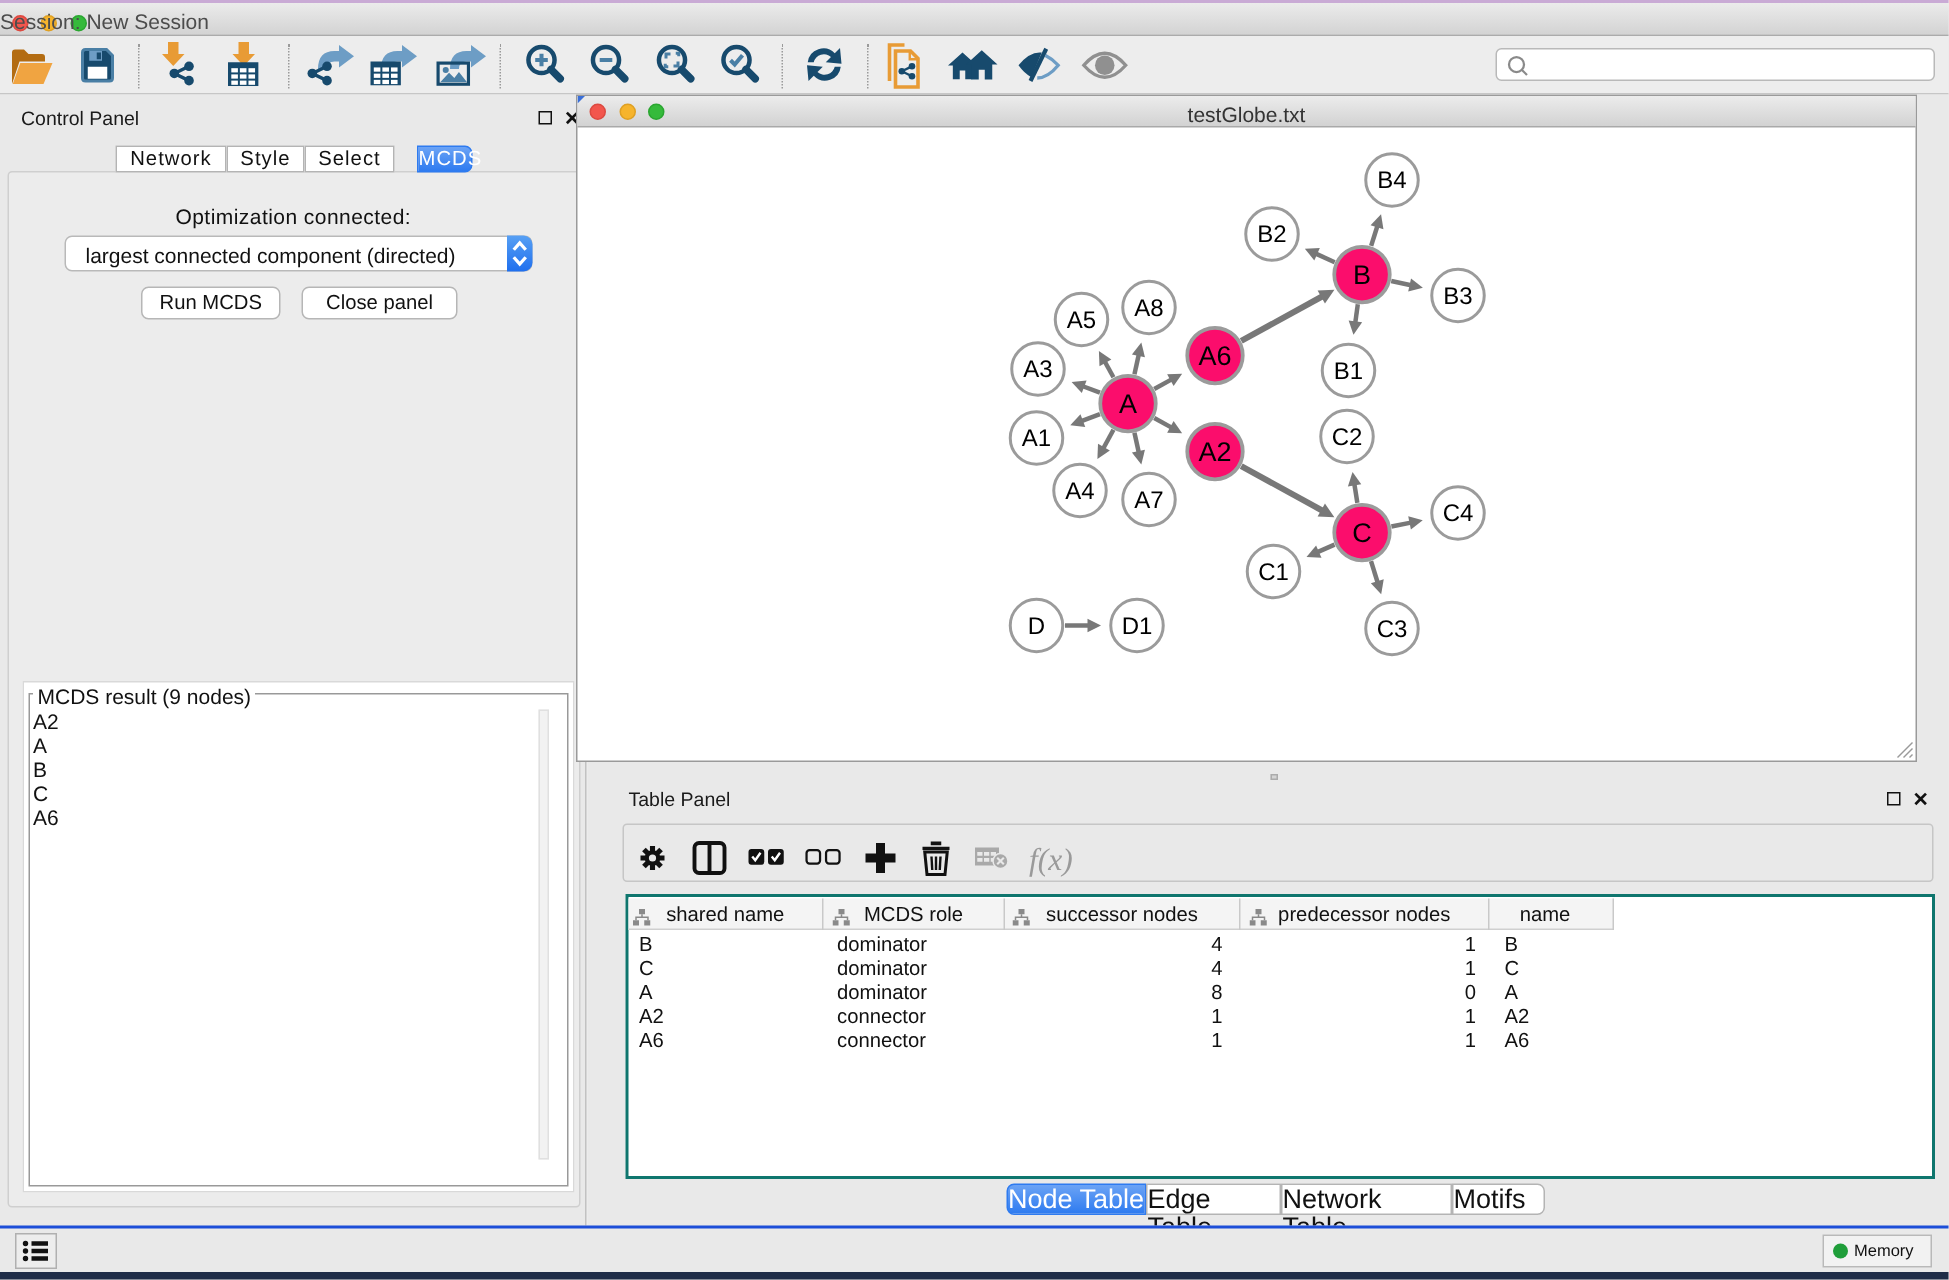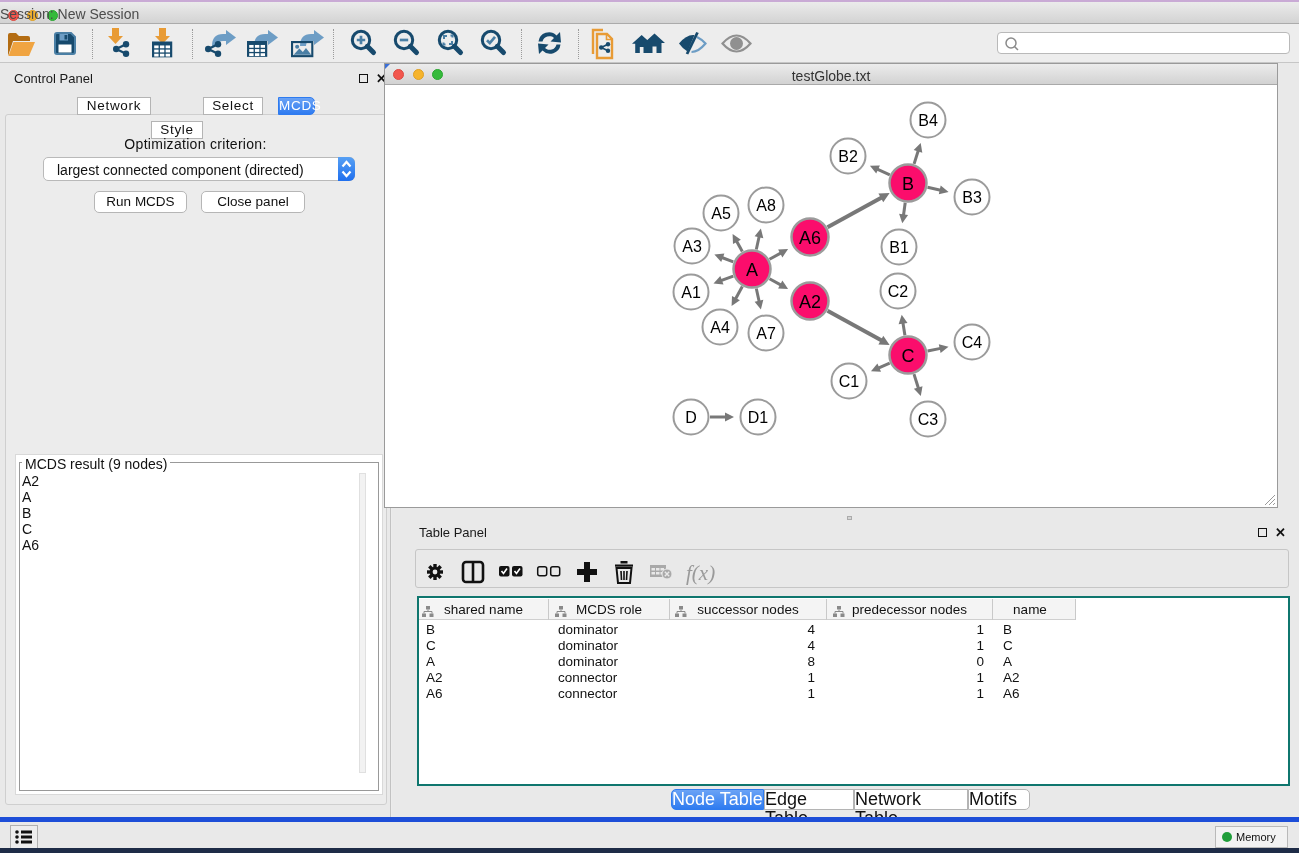--- a/index.html
+++ b/index.html
@@ -44,21 +44,21 @@
 #tpTitle { left:419px; top:525px; font-size:13px; color:#1a1a1a; }
 #tpToolbar { left:415px; top:549px; width:874px; height:39px; background:#e9e9e9; border:1px solid #c6c6c6; border-radius:3px; }
 #tblArea { left:417px; top:596px; width:873px; height:190px; background:#fff; border:2px solid #0f766e; }
 #tblHeader { position:absolute; left:0; top:1px; width:657px; height:21px; background:#f4f4f4; border-bottom:1px solid #cfcfcf; }
 .hcell { position:absolute; top:0; height:21px; border-right:1px solid #c9c9c9; font-size:13.5px; color:#111; text-align:center; line-height:22px; }
 .trow { position:absolute; font-size:13.5px; color:#111; }
 
 .btab { position:absolute; top:789px; height:21px; background:#fff; border:1px solid #b4b4b4; font-size:18px; color:#111; text-align:left; line-height:19px; }
 #btabNode { background:linear-gradient(#6ba3f5,#2e7bf0); color:#fff; border-color:#2e7bf0; border-radius:5px 0 0 5px; }
 
-#statusbar { left:0; top:817px; width:1299px; height:31px; background:#e9e9e9; border-top:5px solid #1d4ed8; }
+#statusbar { left:0; top:817px; width:1299px; height:31px; background:#e9e9e9; border-top:2px solid #1d4ed8; }
 #listBtn { position:absolute; left:10px; top:3px; width:28px; height:24px; background:#ededed; border:1px solid #b0b0b0; }
 #memBtn { position:absolute; left:1215px; top:4px; width:73px; height:22px; background:#f2f2f2; border:1px solid #b9b9b9; font-size:11px; color:#111; }
 </style>
 </head>
 <body>
 <div class="abs" id="deskTop"></div>
 <div class="abs" id="titlebar">
   <div class="tl" style="left:8px;background:#f2564d;border:1px solid #dc4a41;"></div>
   <div class="tl" style="left:27px;background:#f6b42c;border:1px solid #dfa023;"></div>
   <div class="tl" style="left:47px;background:#35ba3b;border:1px solid #2aa630;"></div>
@@ -233,24 +233,24 @@
     <line x1="11.5" y1="11.5" x2="15" y2="15" stroke="#8a8a8a" stroke-width="1.5"></line>
   </svg>
 </div>
 
 <div class="abs" id="cpanel"></div>
 <div class="abs" id="cpTitle">Control Panel</div>
 <div class="winbtn" style="left:359px;top:72px;"><span style="display:inline-block;width:9px;height:9px;border:1.5px solid #111;"></span></div>
 <div class="winbtn" style="left:376px;top:71px;font-weight:bold;font-size:13px;">✕</div>
 <div class="abs" id="cpTabsPanel"></div>
 <div class="tab" style="left:77px;width:74px;">Network</div>
-<div class="tab" style="left:151px;width:52px;margin-top:24px;">Style</div>
+<div class="tab" style="left:151px;width:52px;">Style</div>
 <div class="tab" style="left:203px;width:60px;">Select</div>
 <div class="tab" id="tabMCDS" style="left:278px;width:37px;text-align:right;">MCDS</div>
-<div class="abs" id="optLabel">Optimization criterion:</div>
+<div class="abs" id="optLabel">Optimization connected:</div>
 <div class="abs" id="dropdown">
   <div class="txt">largest connected component (directed)</div>
   <div id="dropStep">
     <svg width="17" height="24">
       <path d="M4.5 9.5 L8.5 5 L12.5 9.5" fill="none" stroke="#fff" stroke-width="2.2"></path>
       <path d="M4.5 14.5 L8.5 19 L12.5 14.5" fill="none" stroke="#fff" stroke-width="2.2"></path>
     </svg>
   </div>
 </div>
 <div class="btn" style="left:94px;width:93px;">Run MCDS</div>

